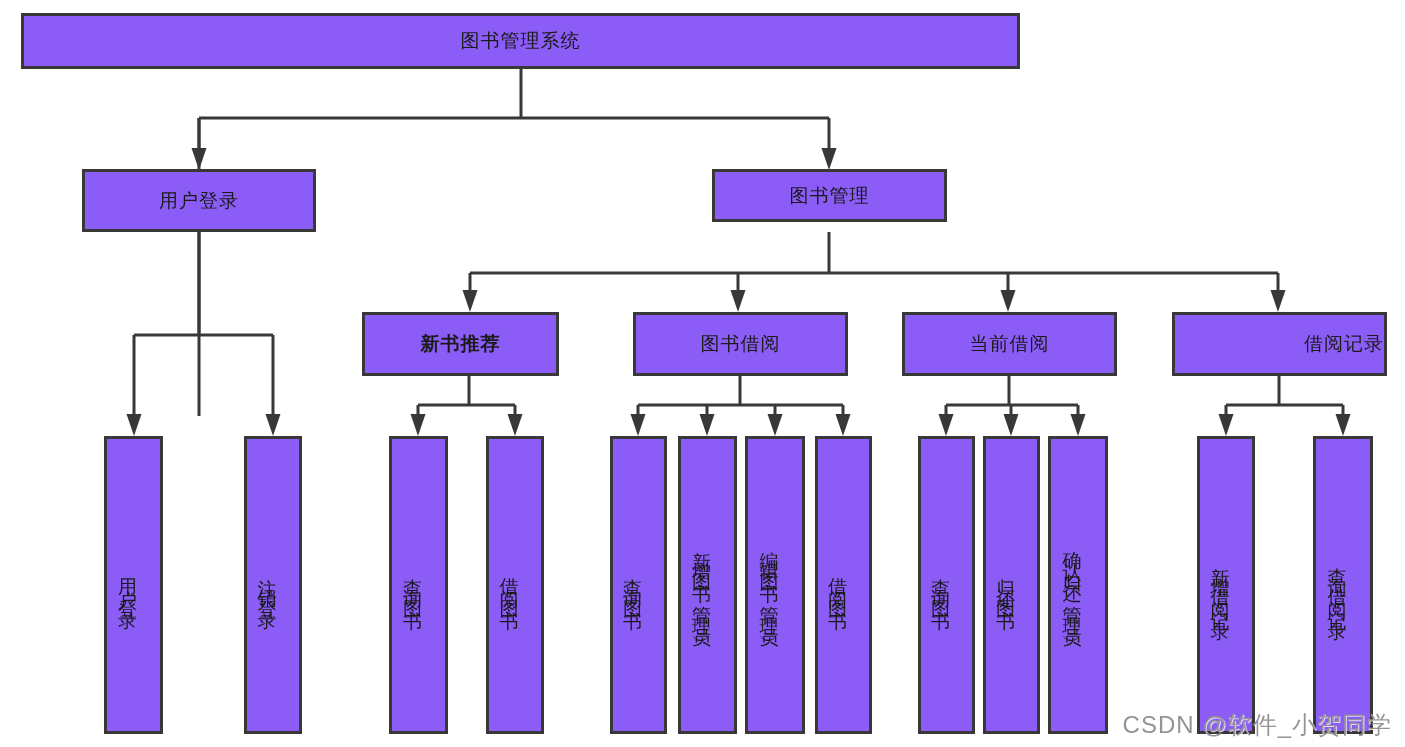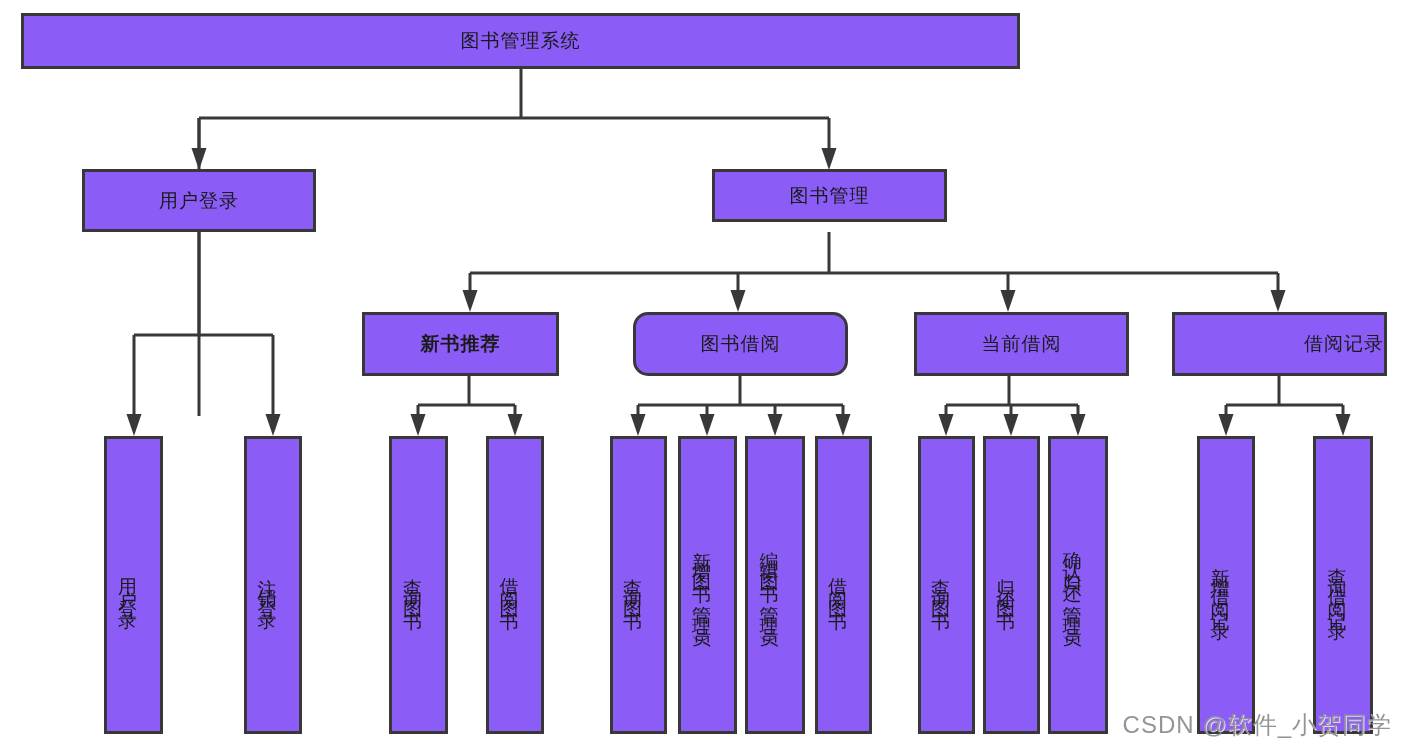--- a/index.html
+++ b/index.html
@@ -50,22 +50,22 @@
     text-orientation: mixed;
     letter-spacing: 11px;
     line-height: 1;
     padding-block-start: 11px; 
   }
   
   #node-root            { left: 21px;   top: 13px;  width: 999px; height: 56px; }
   #node-user-login      { left: 82px;   top: 169px; width: 234px; height: 63px; }
   #node-book-management { left: 712px;  top: 169px; width: 235px; height: 53px; }
   #node-new-book        { left: 362px;  top: 312px; width: 197px; height: 64px; font-weight: bold; }
-  #node-borrowing       { left: 633px;  top: 312px; width: 215px; height: 64px; border-radius: 15px; }
-  #node-current         { left: 902px;  top: 312px; width: 215px; height: 64px; margin-left: 12px; }
+  #node-borrowing       { left: 633px;  top: 312px; width: 215px; height: 64px; }
+  #node-current         { left: 902px;  top: 312px; width: 215px; height: 64px; }
   #node-records         { left: 1172px; top: 312px; width: 215px; height: 64px; justify-content: flex-end; }
 
   .leaf { top: 436px; height: 298px; width: 58px; }
   #leaf-login-user      { left: 104px; width: 59px; }
   #leaf-login-logout    { left: 244px; }
   #leaf-newbook-query   { left: 389px; width: 59px; }
   #leaf-newbook-borrow  { left: 486px; }
   #leaf-borrowing-query { left: 610px; width: 57px; }
   #leaf-borrowing-add   { left: 678px; width: 59px; }
   #leaf-borrowing-edit  { left: 745px; width: 60px; }

